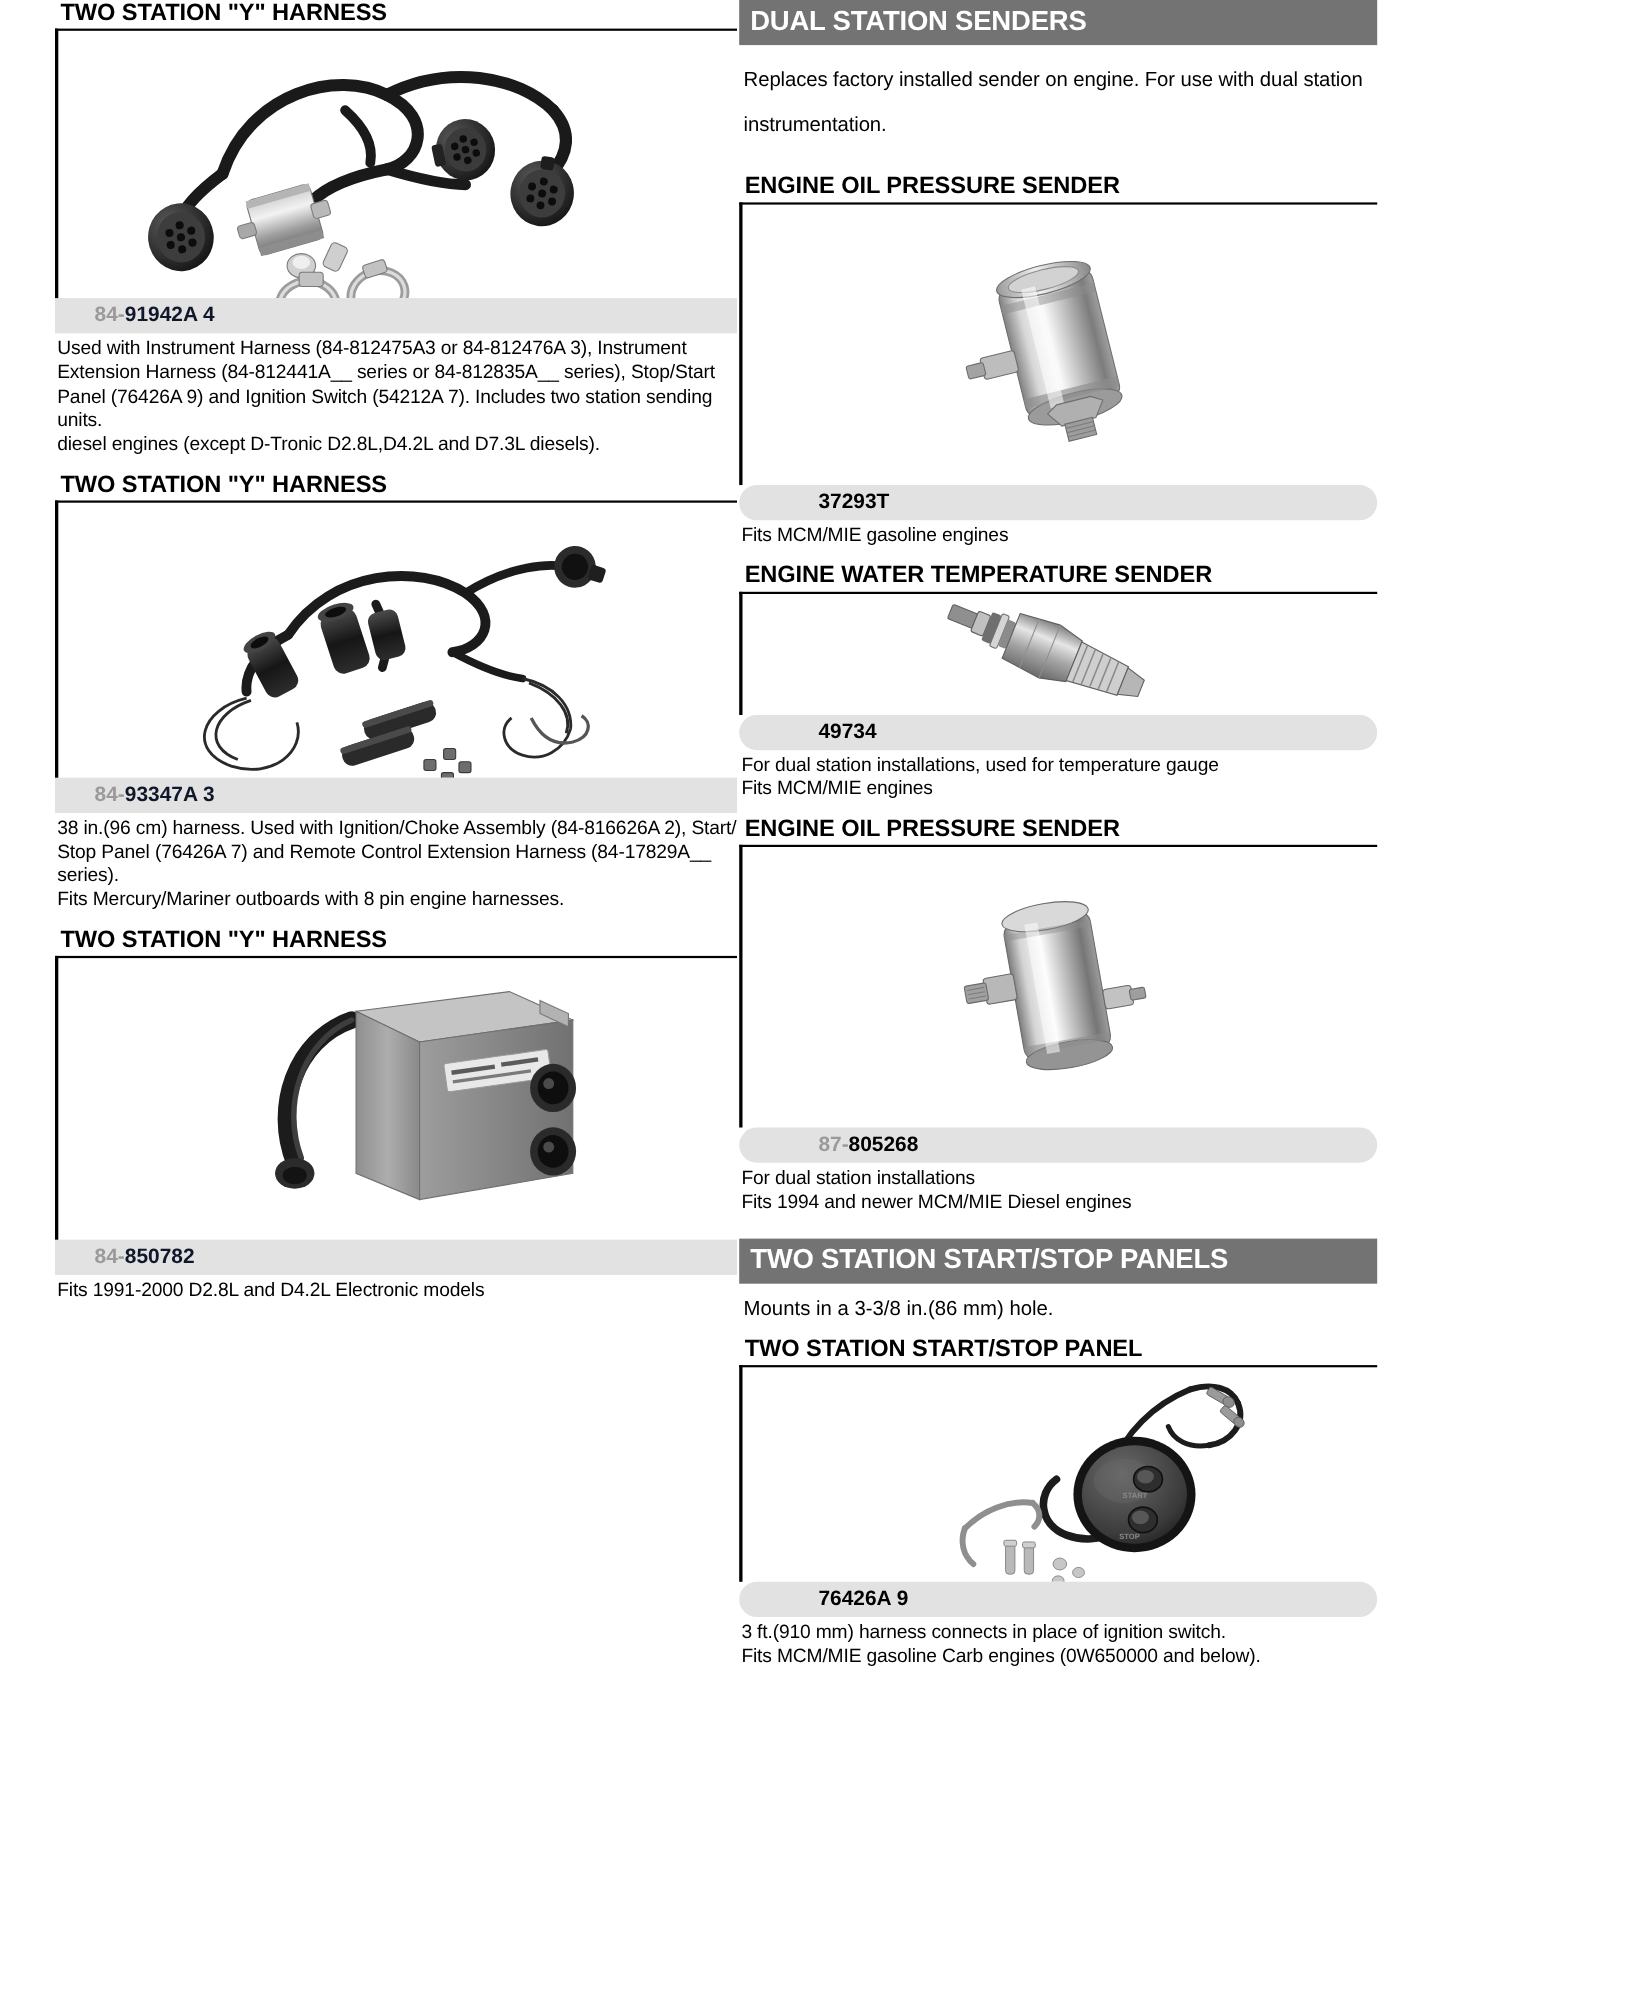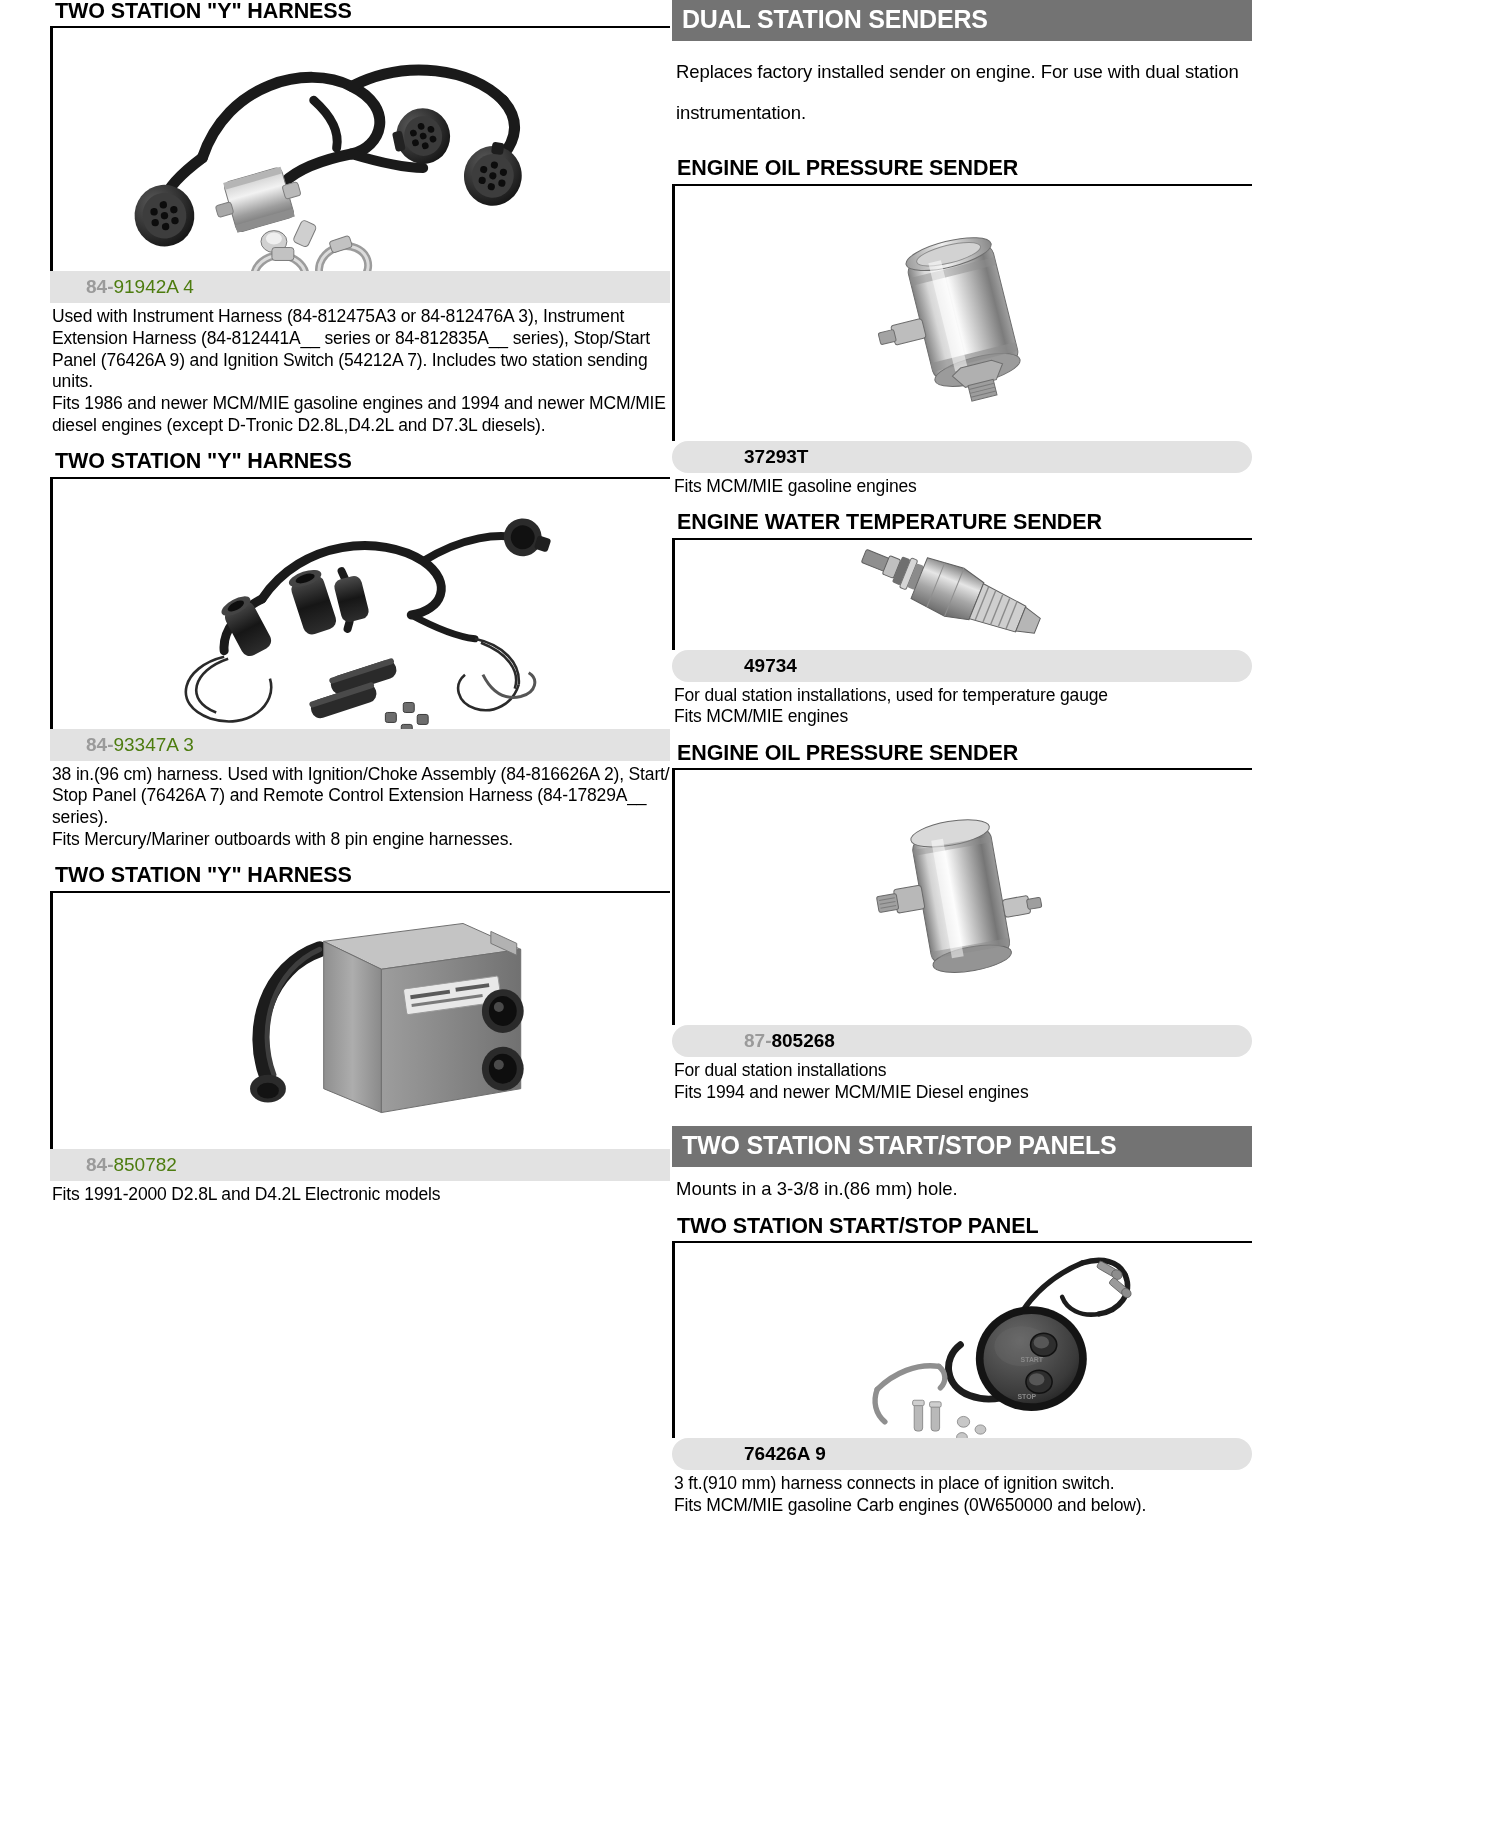--- a/index.html
+++ b/index.html
@@ -66,22 +66,22 @@
     line-height: 1.0;
     padding: 6px 0 7px 0;
     white-space: nowrap;
   }
   .pn .pfx {
     color: #9a9a9a;
     font-weight: bold;
     padding-left: 36px;
   }
   .pn .num {
-    color: #4d7c0f;
-    font-weight: normal;
+    color: #0f172a;
+    font-weight: bold;
   }
 
   
   .pn-c {
     background: #e2e2e2;
     font-size: 19px;
     font-weight: bold;
     line-height: 1.0;
     padding: 6px 0 7px 0;
     text-align: left;
@@ -222,21 +222,20 @@
         </div>
       </div>
       <div class="pn">
         <span class="pfx">84-</span><span class="num">91942A 4</span>
       </div>
       <div class="desc">
         <p>Used with Instrument Harness (84-812475A3 or 84-812476A 3), Instrument</p>
         <p>Extension Harness (84-812441A__ series or 84-812835A__ series), Stop/Start</p>
         <p>Panel (76426A 9) and Ignition Switch (54212A 7). Includes two station sending</p>
         <p>units.</p>
-        <p>Fits 1986 and newer MCM/MIE gasoline engines and 1994 and newer MCM/MIE</p>
         <p>diesel engines (except D-Tronic D2.8L,D4.2L and D7.3L diesels).</p>
       </div>
     </div>
 
     <div class="gap-sm"></div>
 
     <div>
       <div class="sec-title">TWO STATION "Y" HARNESS</div>
       <div class="frame">
         <div class="photo" style="height:250px;">

